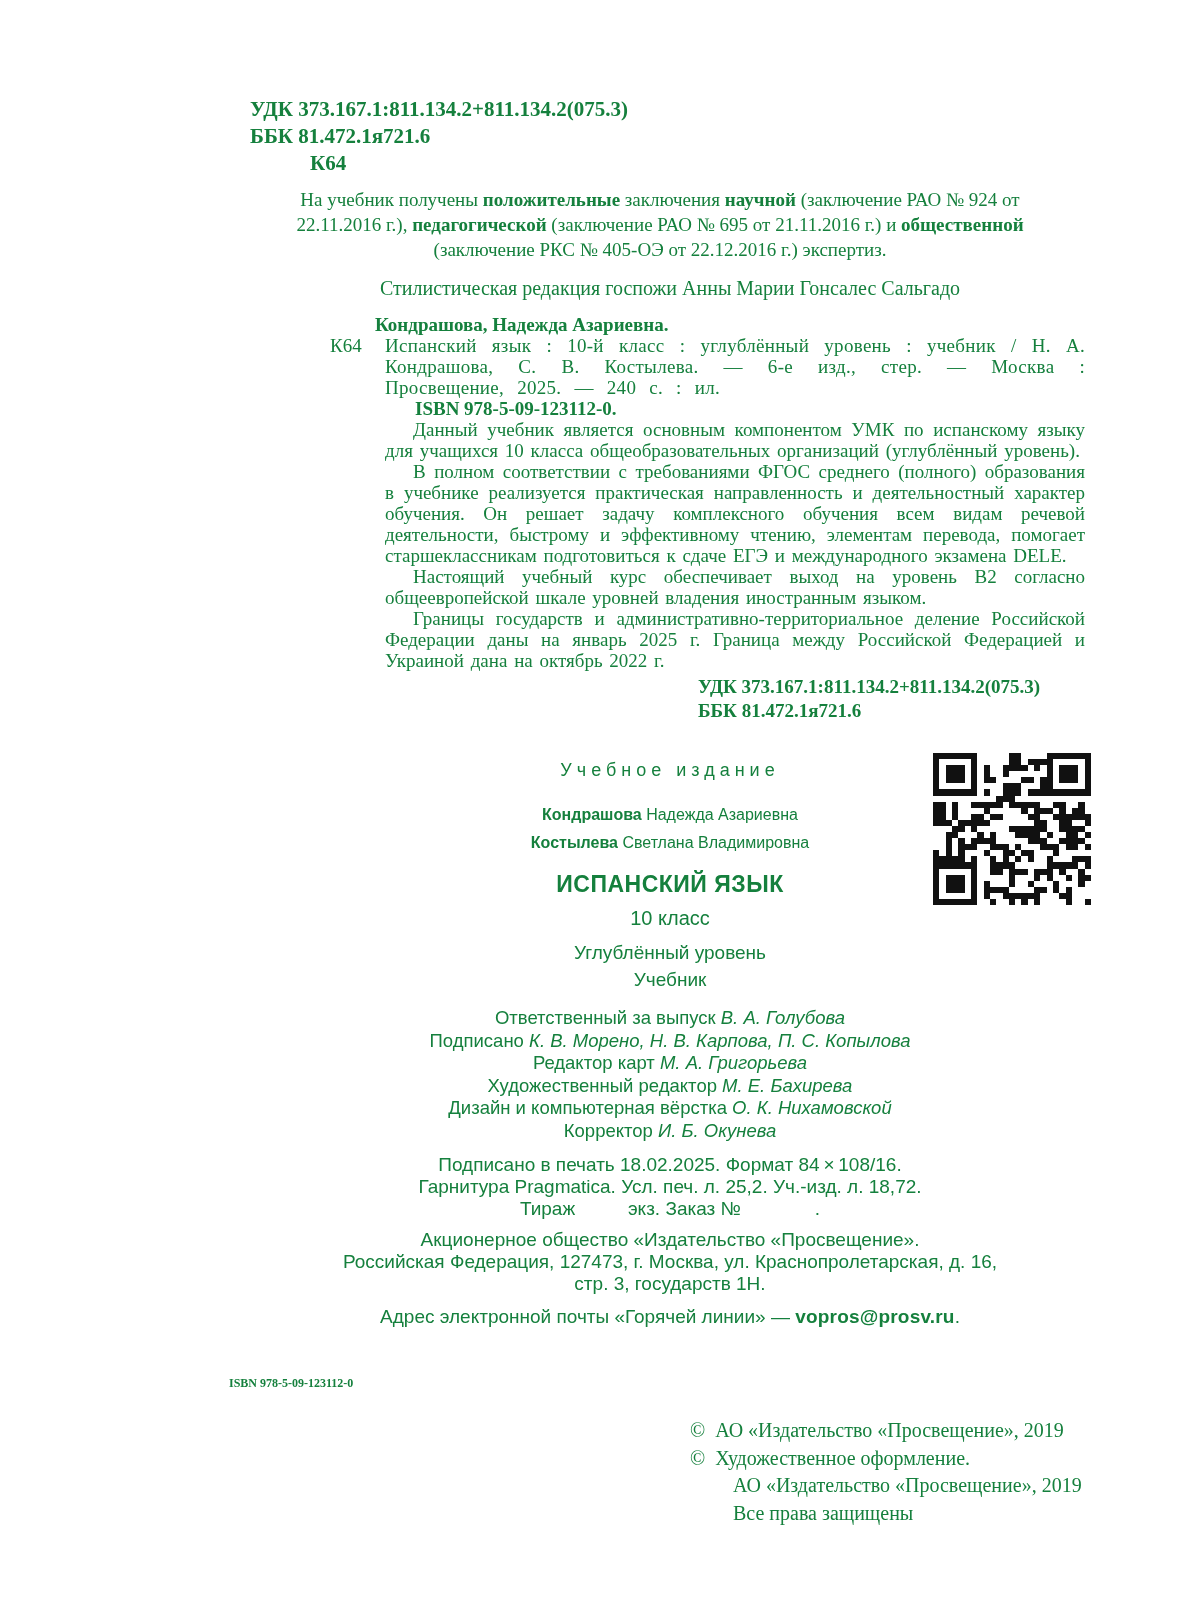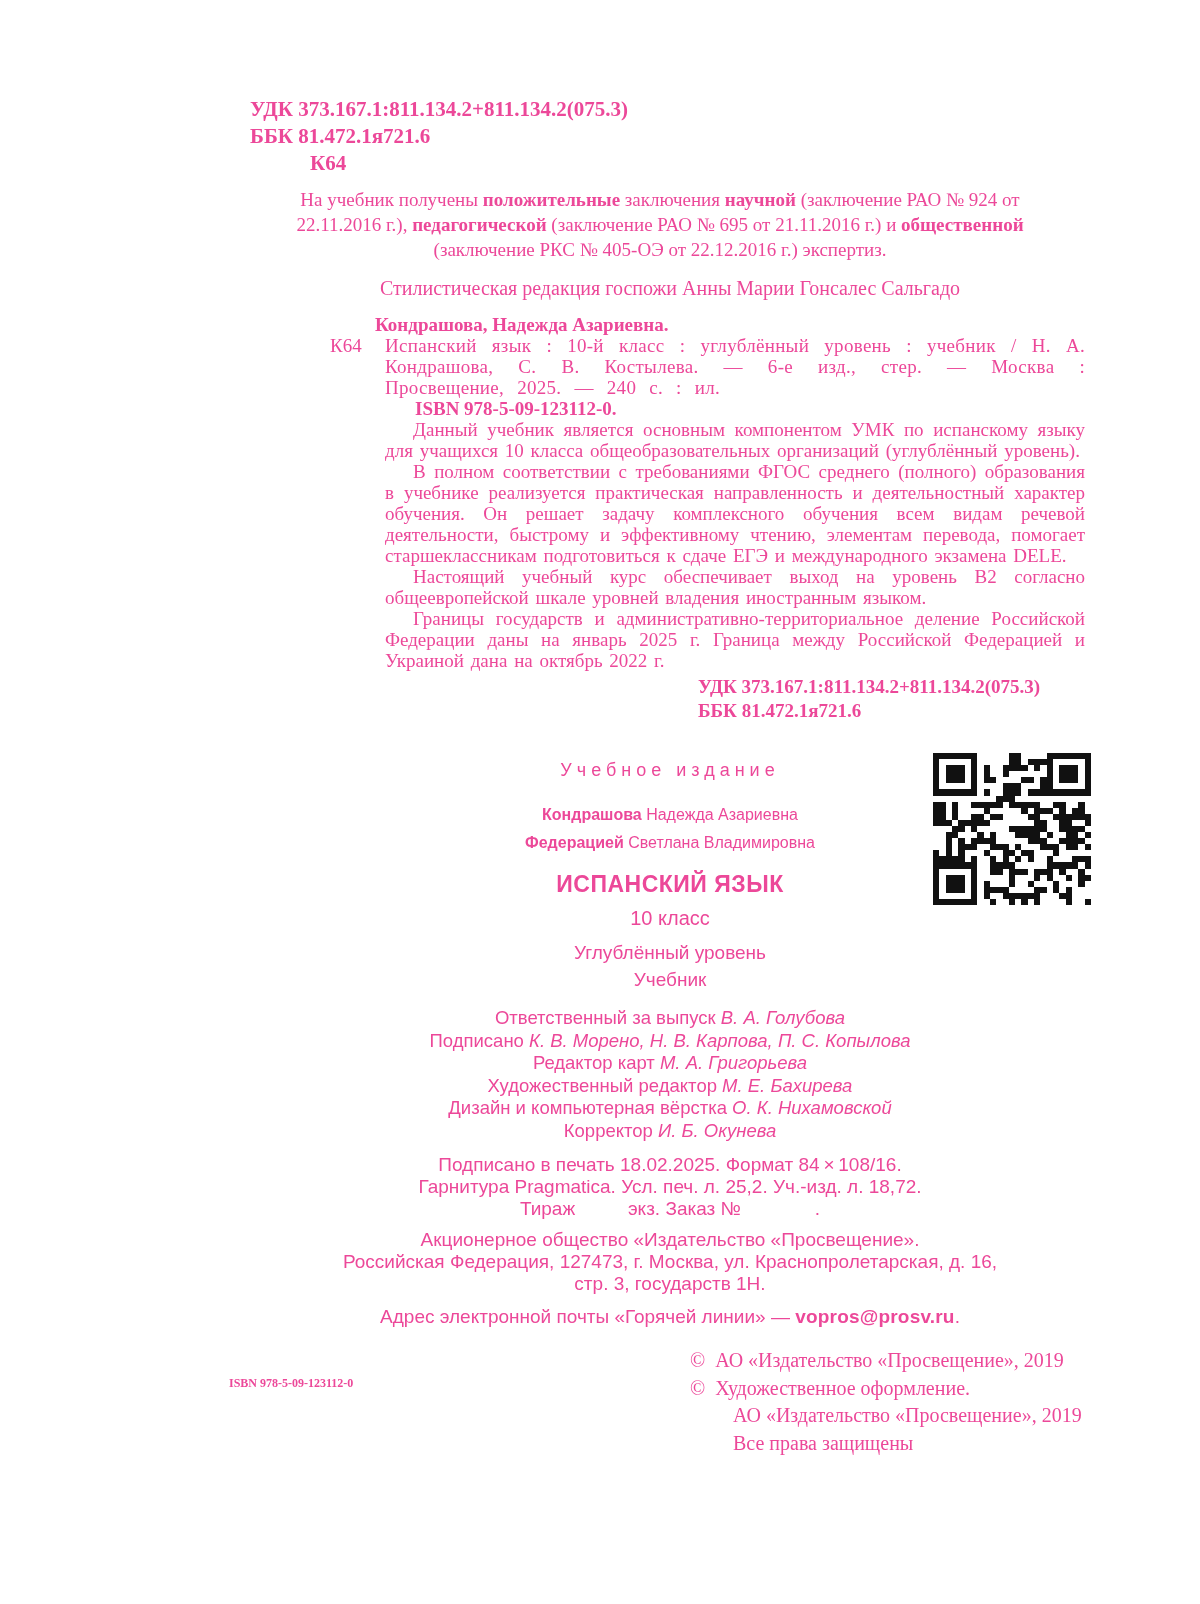--- a/index.html
+++ b/index.html
@@ -1,21 +1,21 @@
 <!DOCTYPE html>
 <html lang="ru"><head>
 <meta charset="utf-8">
 <style>
   html, body { margin: 0; padding: 0; background: #ffffff; }
   .page {
     position: relative;
     width: 1200px;
     height: 1604px;
     background: #ffffff;
-    color: #ec4899;
+    color: #15803d;
     font-family: "Liberation Serif", "DejaVu Serif", serif;
     overflow: hidden;
   }
 
   
   .header {
     padding-top: 96px;
     margin-left: 250px;
     font-weight: bold;
     font-size: 21px;
@@ -112,21 +112,21 @@
   .footer-isbn {
     position: absolute;
     left: 229px;
     top: 1376px;
     font-weight: bold;
     font-size: 12px;
   }
   .copyright {
     position: absolute;
     left: 690px;
-    top: 1347px;
+    top: 1417px;
     font-size: 20px;
     line-height: 27.5px;
   }
   .copyright .ind { padding-left: 43px; }
 </style>
 </head>
 <body>
 
 <div class="page">
 
@@ -782,21 +782,21 @@
       <i class="d"></i>
       <i></i>
       <i></i>
       <i class="d"></i>
     </div>
 
   <div class="edition">
     <div class="ed-label">Учебное издание</div>
     <div class="authors">
       <div class="author-line"><b>Кондрашова</b><span> Надежда Азариевна</span></div>
-      <div class="author-line"><b>Федерацией</b><span> Светлана Владимировна</span></div>
+      <div class="author-line"><b>Костылева</b><span> Светлана Владимировна</span></div>
     </div>
     <div class="ed-title">ИСПАНСКИЙ ЯЗЫК</div>
     <div class="ed-grade">10 класс</div>
     <div class="ed-level">Углублённый уровень</div>
     <div class="ed-type">Учебник</div>
 
     <div class="credits">
       <div class="credit"><span>Ответственный за выпуск </span><i class="nm">В. А. Голубова</i></div>
       <div class="credit"><span>Подписано </span><i class="nm">К. В. Морено, Н. В. Карпова, П. С. Копылова</i></div>
       <div class="credit"><span>Редактор карт </span><i class="nm">М. А. Григорьева</i></div>

